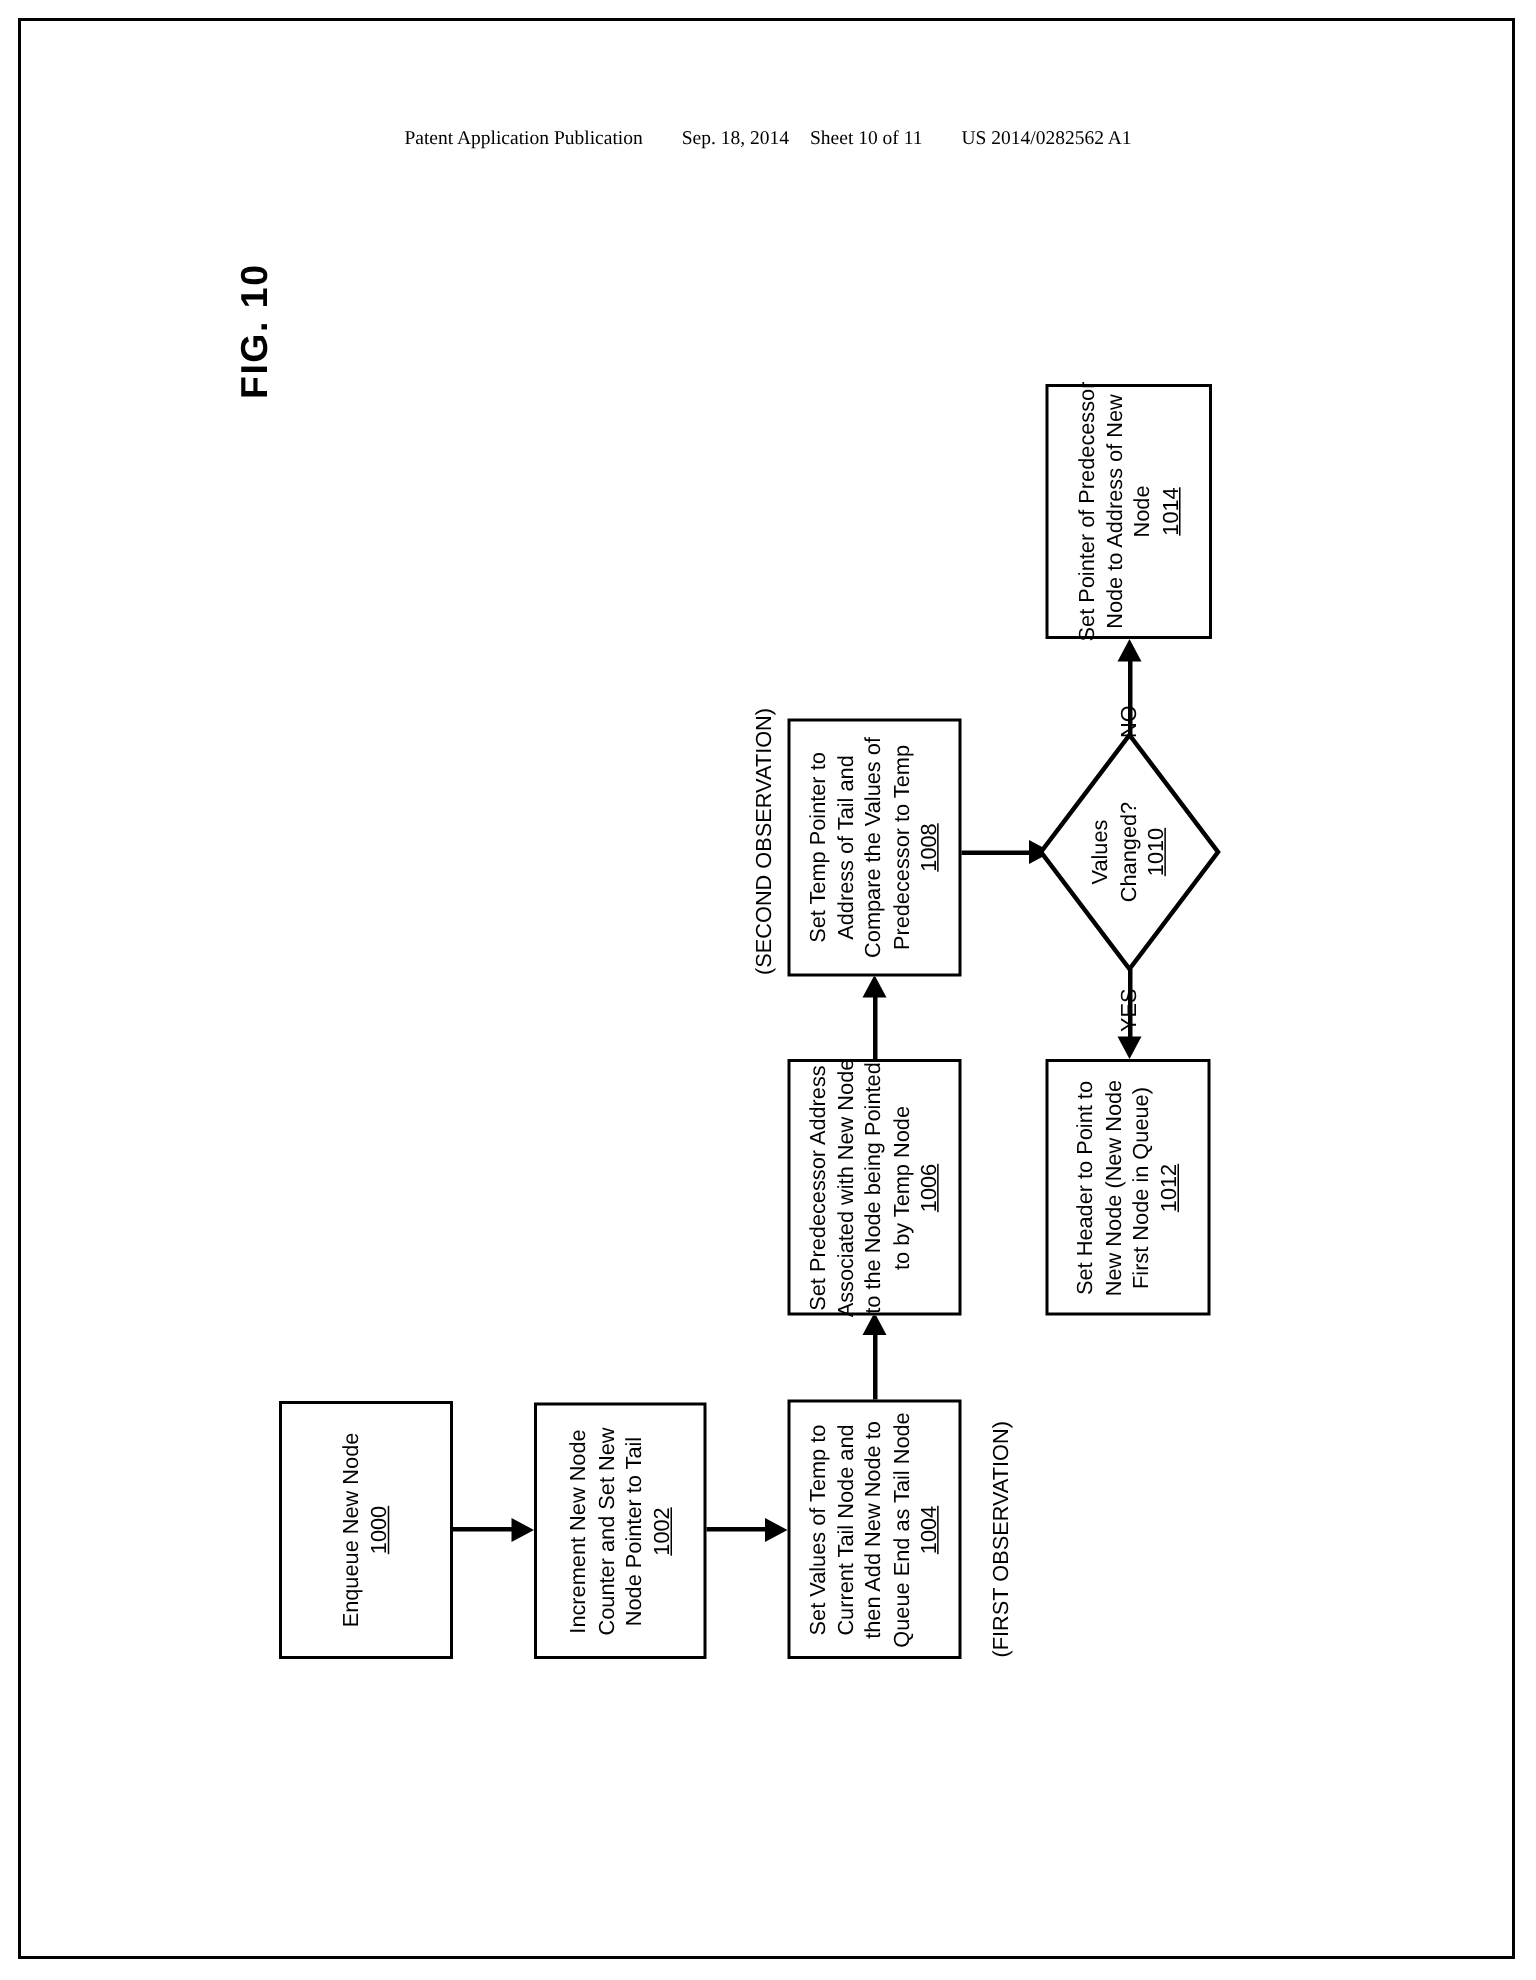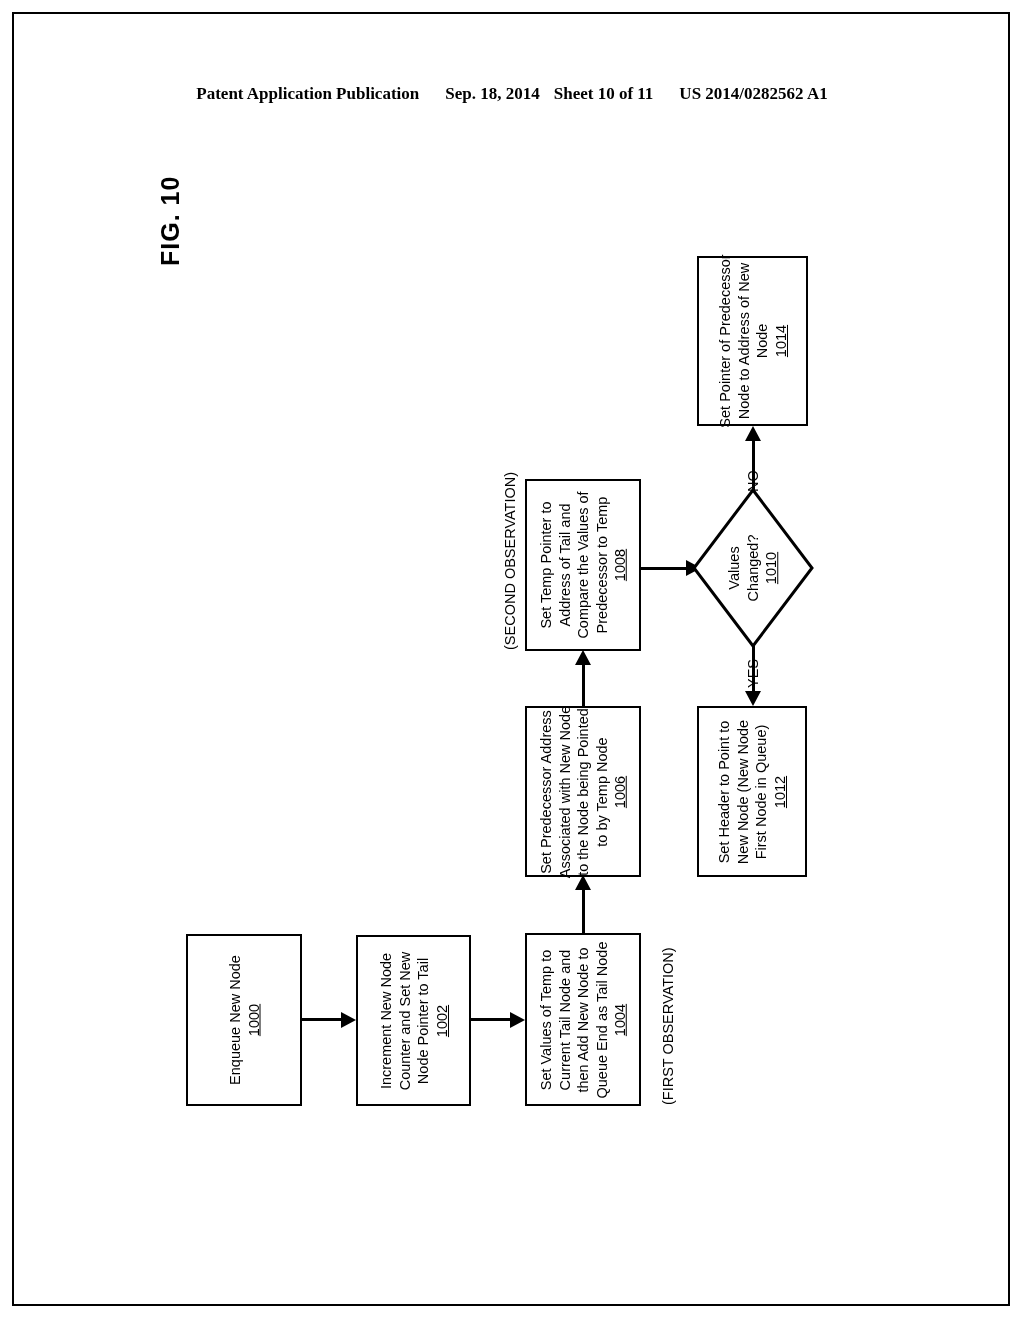--- a/index.html
+++ b/index.html
@@ -28,22 +28,22 @@
   }
 
   
   #pub-header {
     position: absolute;
     left: 0;
     top: 84px;
     width: 1024px;
     text-align: center;
     font-family: "Liberation Serif", serif;
-    font-weight: bold;
-    font-size: 17px;
+    font-weight: normal;
+    font-size: 13px;
     letter-spacing: 0px;
     white-space: nowrap;
   }
   #pub-header span { display: inline-block; }
   .hdr-gap-a { width: 26px; }
   .hdr-gap-b { width: 14px; }
   .hdr-gap-c { width: 26px; }
 
   
   #fig-label {

